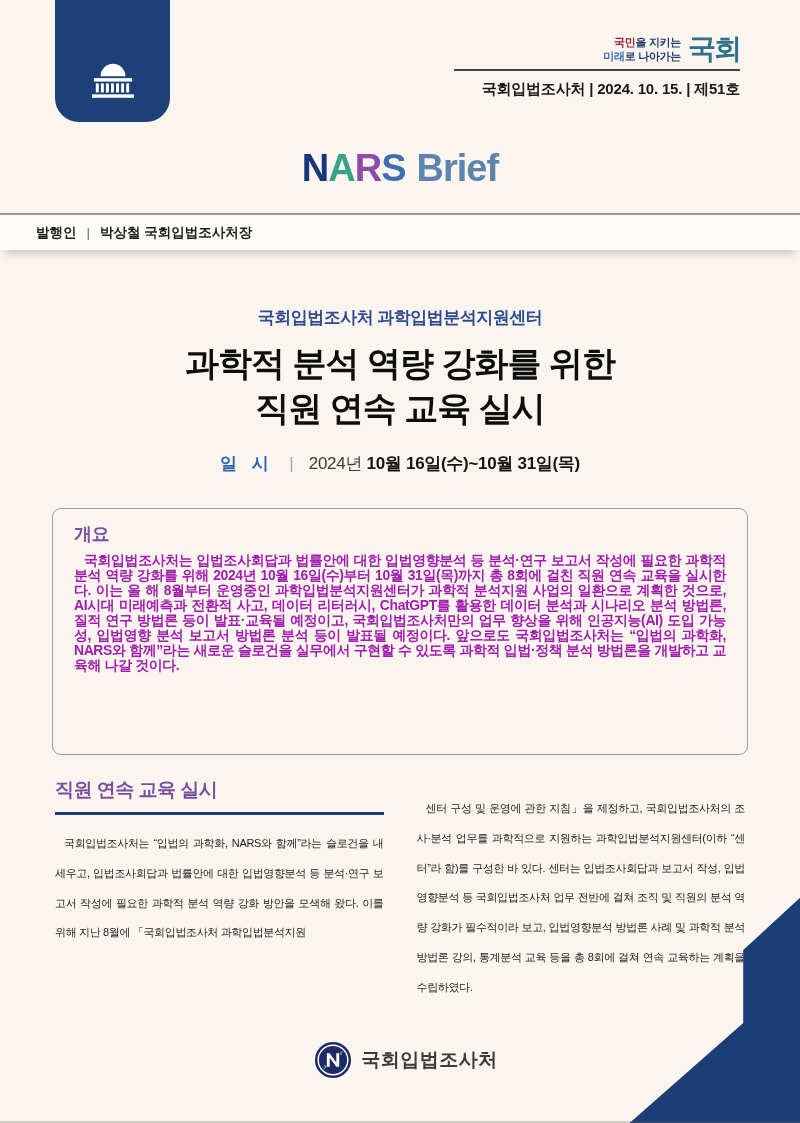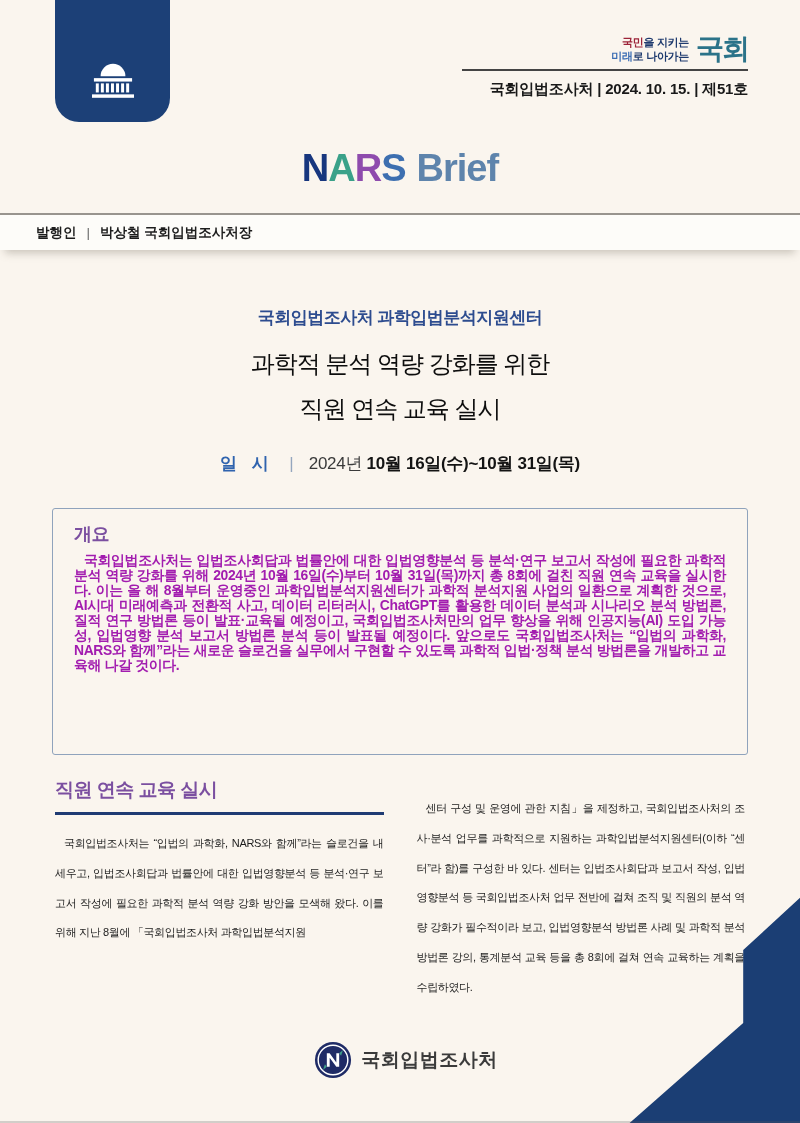--- a/index.html
+++ b/index.html
@@ -8,21 +8,21 @@
     background:#FAF5EE;overflow:hidden;
     font-family:"Liberation Sans", sans-serif;
   }
   
   .bookmark{
     position:absolute;left:55px;top:0;width:115px;height:122px;
     background:#1C4077;border-radius:0 0 24px 24px;
     display:flex;align-items:flex-end;justify-content:center;padding-bottom:20px;box-sizing:border-box;
   }
   .bookmark svg{width:62px;height:42px;display:block;}
-  .header-right{position:absolute;top:34px;right:52px;width:300px;text-align:right;}
+  .header-right{position:absolute;top:34px;right:60px;width:300px;text-align:right;}
   .slogan-row{display:flex;justify-content:flex-end;align-items:center;gap:7px;}
   .slogan{font-size:11px;font-weight:bold;line-height:14px;color:#1E3A6E;text-align:right;letter-spacing:-0.3px;}
   .acc-red{color:#9C2338;}
   .acc-blue{color:#3C6EB4;}
   .gukhoe-logo{font-size:28px;font-weight:900;color:#2B7389;letter-spacing:-2px;line-height:30px;}
   .header-rule{height:2px;background:#444;margin-top:5px;margin-left:14px;}
   .issue-line{margin-top:9px;font-size:15px;font-weight:bold;color:#191919;letter-spacing:-0.2px;}
   
   .brand{position:absolute;top:147px;left:0;right:0;text-align:center;
     font-size:38px;font-weight:800;letter-spacing:-1px;}
@@ -33,30 +33,30 @@
     position:absolute;top:213px;left:0;right:0;height:37px;background:#FDFCF9;
     border-top:2px solid #98948E;
     box-shadow:0 8px 9px -5px rgba(110,100,85,0.35);
     display:flex;align-items:center;padding-left:36px;box-sizing:border-box;
     font-size:13.5px;font-weight:bold;color:#1d1d1d;gap:10px;
   }
   .pub-div{color:#666;font-weight:normal;}
   
   .title-block{position:absolute;top:306px;left:0;right:0;text-align:center;}
   .kicker{color:#2D4C8F;font-size:17px;font-weight:bold;letter-spacing:-0.5px;}
-  .main-title{margin:12px 0 0;font-size:24px;line-height:45px;color:#0d0d0d;font-weight:400;letter-spacing:-1px;}
+  .main-title{margin:12px 0 0;font-size:34px;line-height:45px;color:#0d0d0d;font-weight:700;letter-spacing:-1px;}
   .date-row{margin-top:21px;font-size:17px;letter-spacing:-0.3px;}
   .date-label{color:#2F63AE;font-weight:bold;letter-spacing:5px;}
   .date-sep{color:#94A6BE;margin:0 11px;}
   .date-year{color:#3a3a3a;font-weight:normal;}
   .date-range{color:#141414;font-weight:bold;}
   
   .overview-box{
     position:absolute;top:508px;left:52px;right:52px;height:247px;box-sizing:border-box;
-    border:1px solid #8FA3BC;border-radius:3px;padding:13px 21px 0;
+    border:1px solid #8FA3BC;border-radius:9px;padding:13px 21px 0;
   }
   .ov-heading{color:#7B4FA0;font-size:18px;font-weight:bold;letter-spacing:-0.5px;}
   .ov-body{margin:7px 0 0;font-size:13.9px;line-height:15px;text-align:justify;color:#a21caf;text-indent:10px;letter-spacing:-0.35px;font-weight:bold;}
   
   .columns{position:absolute;top:777px;left:55px;right:55px;display:flex;gap:33px;}
   .col{flex:1;min-width:0;}
   .col-heading{color:#7B4FA0;font-size:19px;font-weight:bold;padding-bottom:9px;border-bottom:3px solid #1F3B73;letter-spacing:-0.5px;}
   .col p{font-size:11px;line-height:29.8px;text-align:justify;color:#1c1c1c;margin:14px 0 0;text-indent:9px;letter-spacing:-0.35px;}
   .col.right{padding-top:17px;}
   .col.right p{margin-top:0;}

